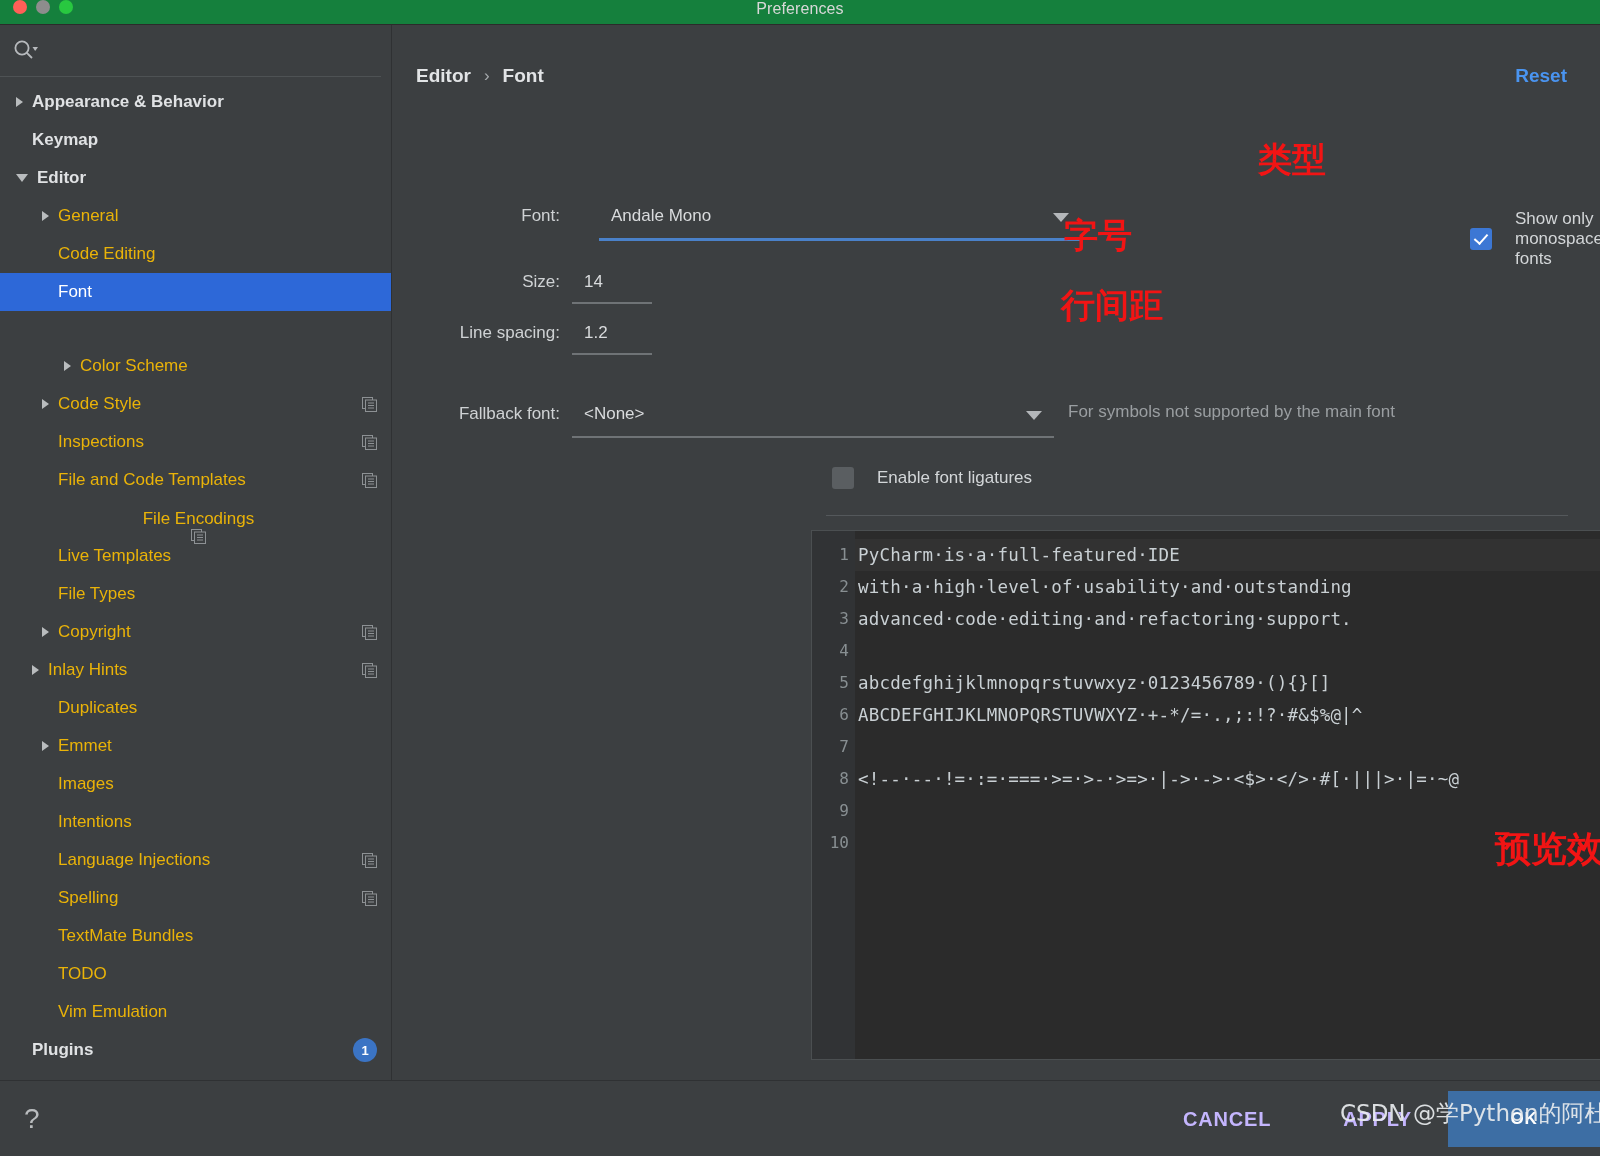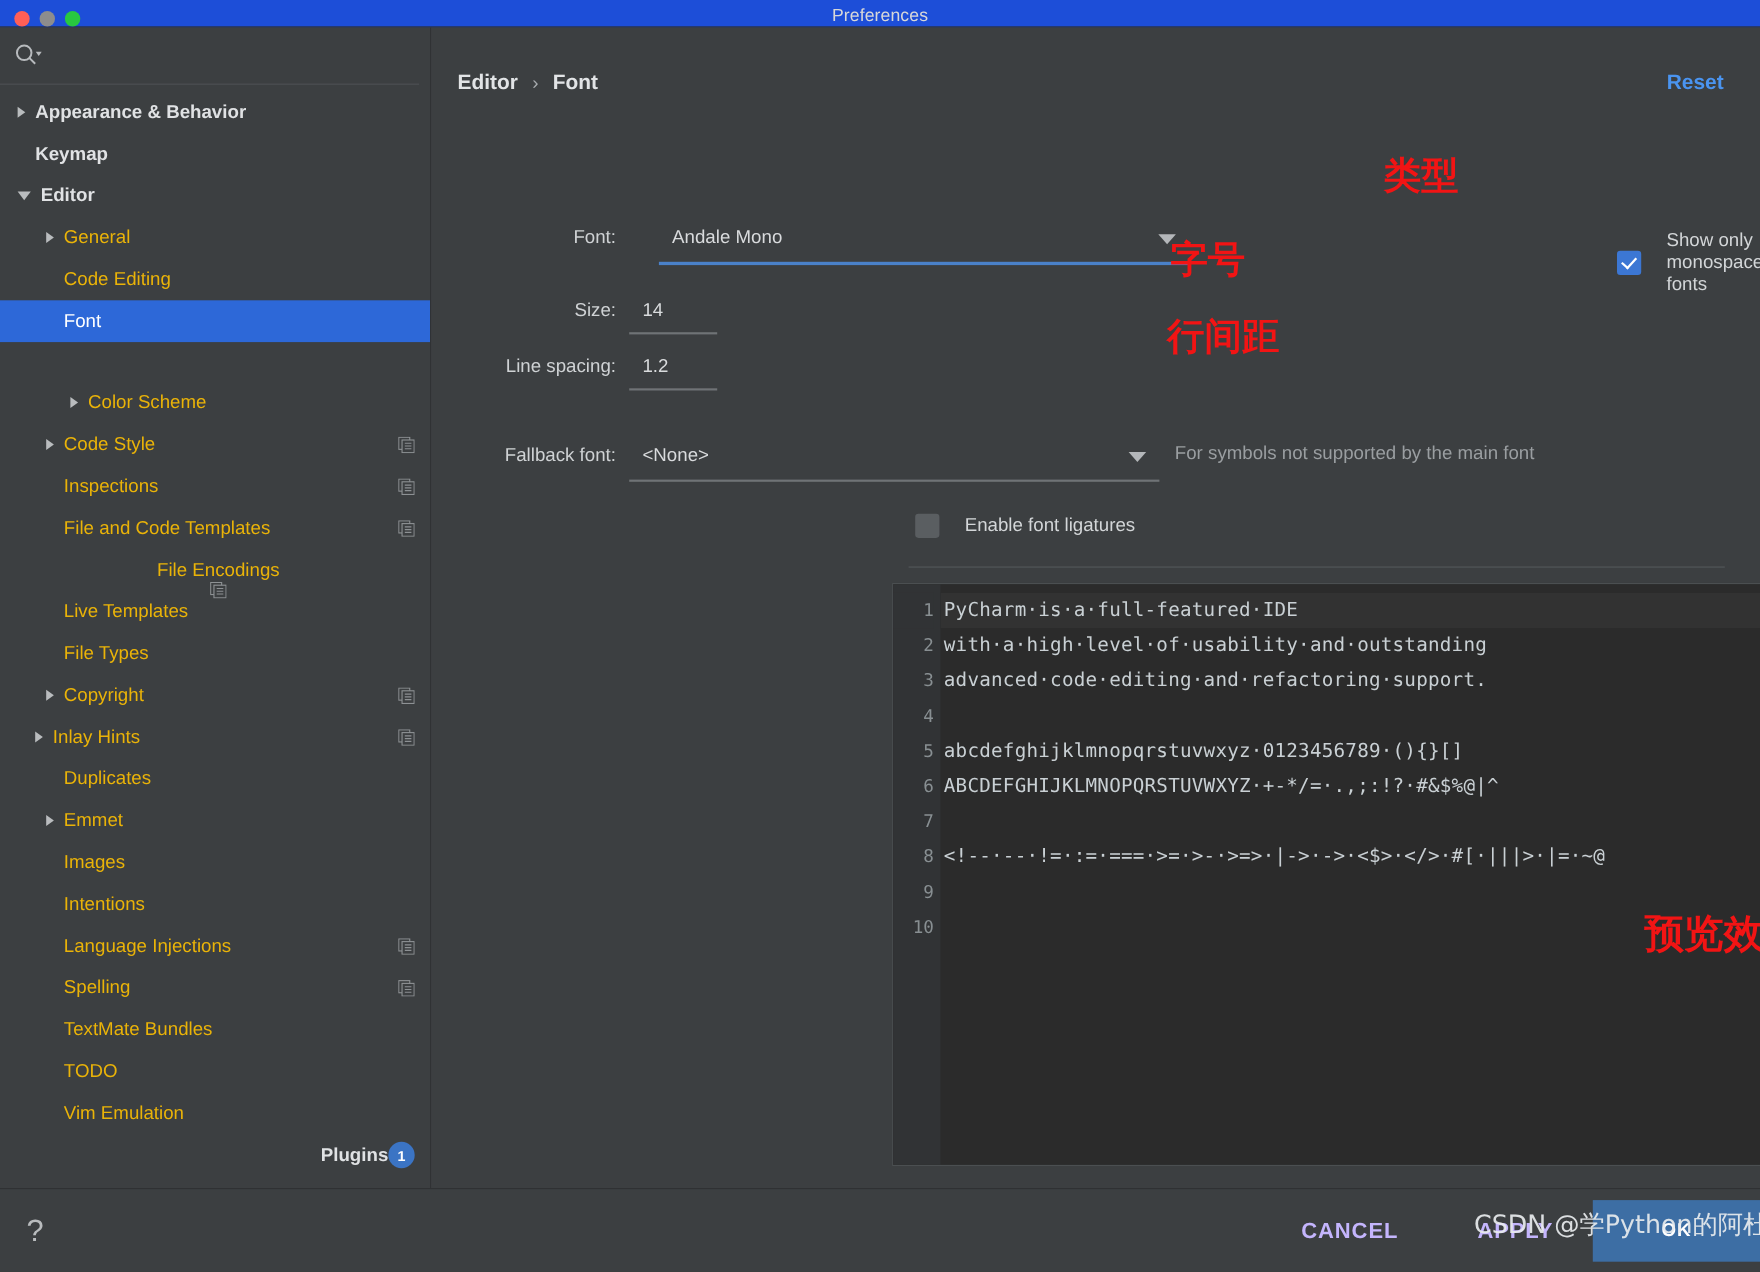--- a/index.html
+++ b/index.html
@@ -19,24 +19,24 @@
     background: #3c3f41;
     display: flex;
     flex-direction: column;
   }
 
   
   .titlebar {
     position: relative;
     height: 25px;
     min-height: 25px;
-    background: #1d4ed8;
+    background: #15803d;
     border-bottom: 1px solid #2b2b2b;
     display: flex;
-    align-items: flex-end;
+    align-items: flex-start;
   }
   .traffic {
     display: flex;
     gap: 9px;
     padding-left: 13px;
     align-items: center;
   }
   .dot { width: 14px; height: 14px; border-radius: 50%; }
   .dot.red { background: #ff5f57; }
   .dot.yellow { background: #8d8d8d; }
@@ -529,21 +529,21 @@
             <span class="ti-label">TextMate Bundles</span>
           </div>
           <div class="tree-item" style="padding-left: 42px;">
             <span class="arrow hidden"></span>
             <span class="ti-label">TODO</span>
           </div>
           <div class="tree-item" style="padding-left: 42px;">
             <span class="arrow hidden"></span>
             <span class="ti-label">Vim Emulation</span>
           </div>
-          <div class="tree-item bold" style=" text-align: right;">
+          <div class="tree-item bold" style="padding-left: 16px;">
             <span class="arrow hidden"></span>
             <span class="ti-label">Plugins</span>
             <span class="badge">1</span>
           </div>
           <div class="tree-item bold" style="padding-left: 16px;">
             <span class="arrow"></span>
             <span class="ti-label">Version Control</span>
             <span class="copy-icon"><svg width="15" height="15" viewBox="0 0 15 15">
                 <rect x="0.5" y="0.5" width="10" height="11" fill="none" stroke="#a9adb0" stroke-width="1"></rect>
                 <rect x="3.5" y="3" width="11" height="11.5" fill="#3c3f41" stroke="#a9adb0" stroke-width="1"></rect>

